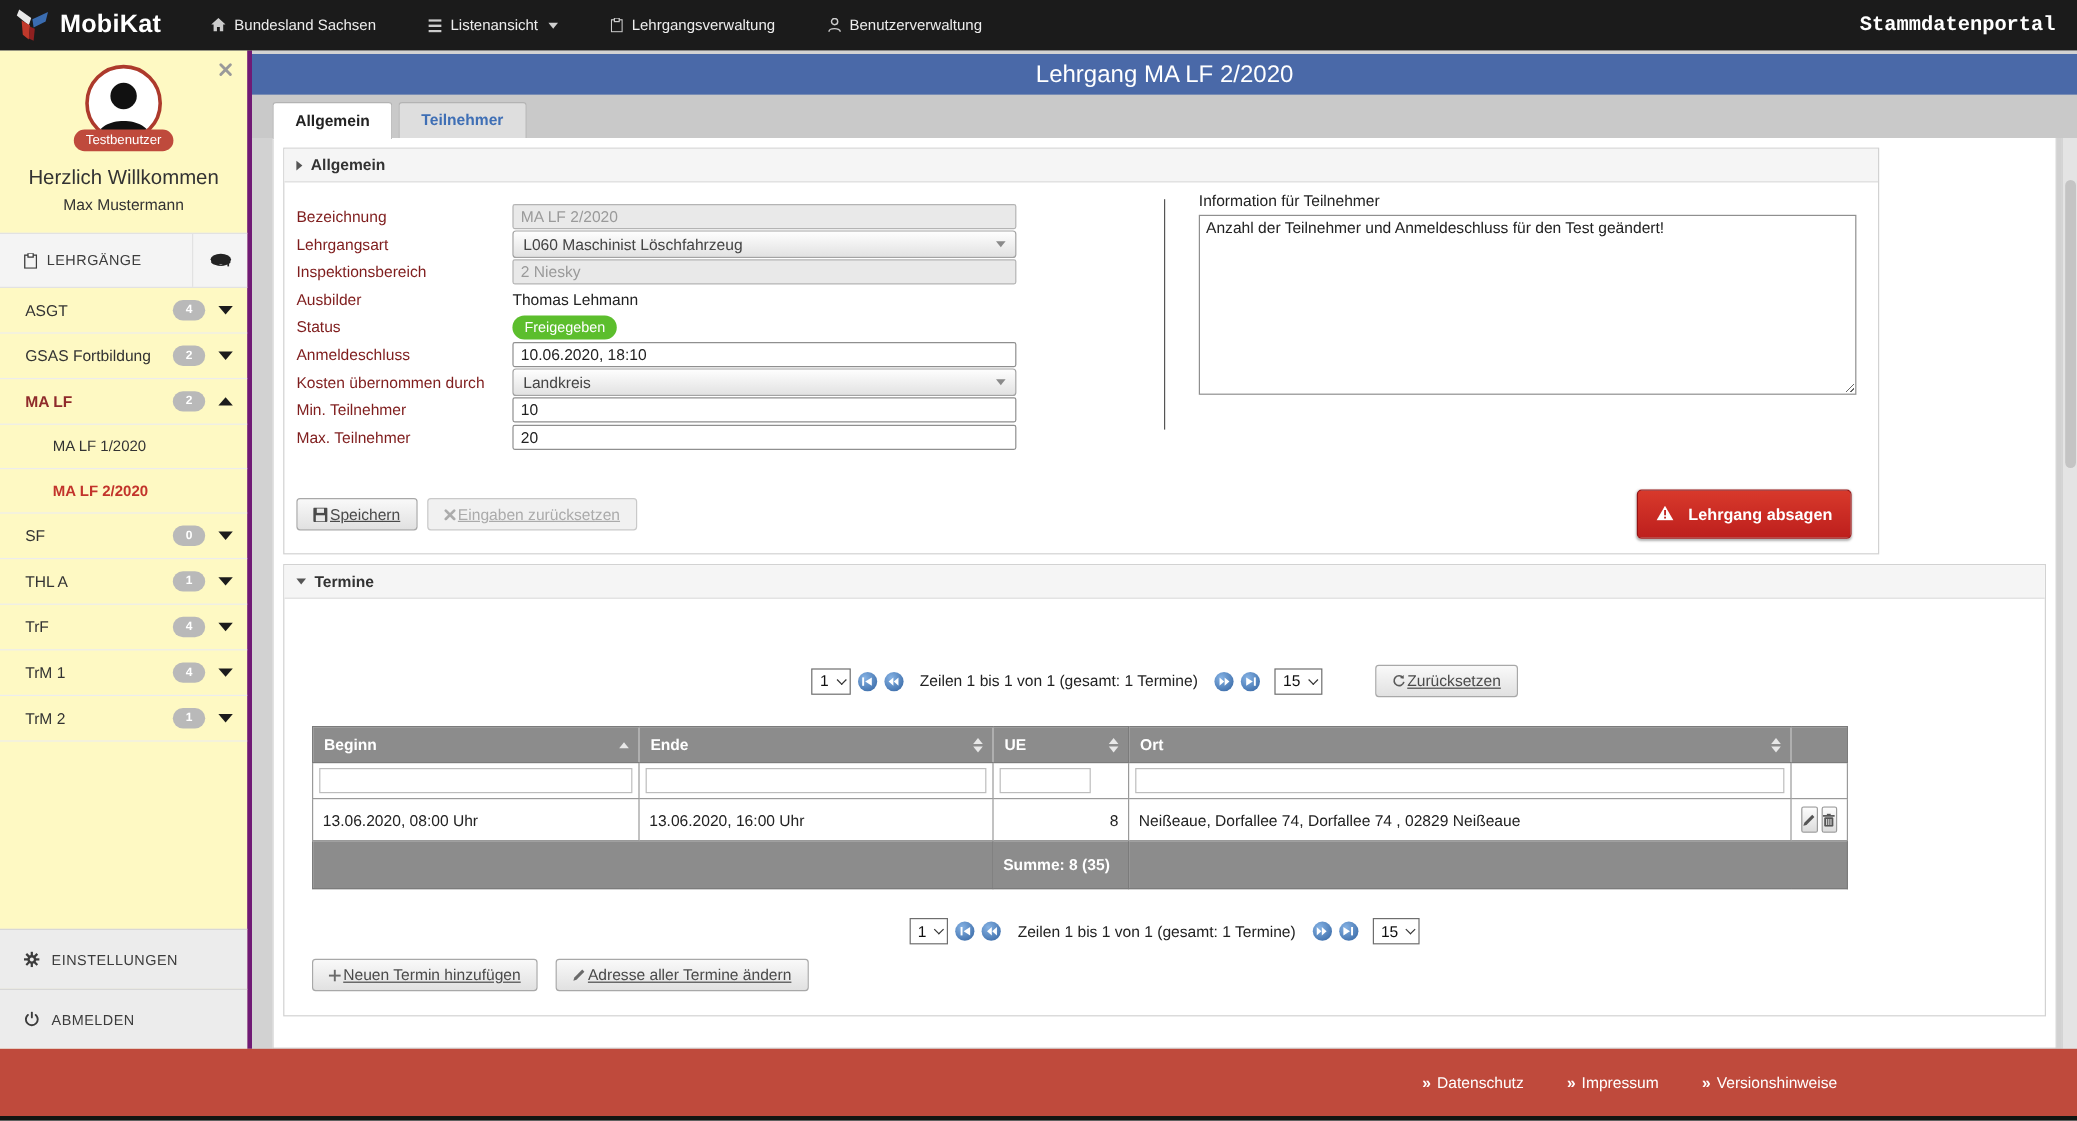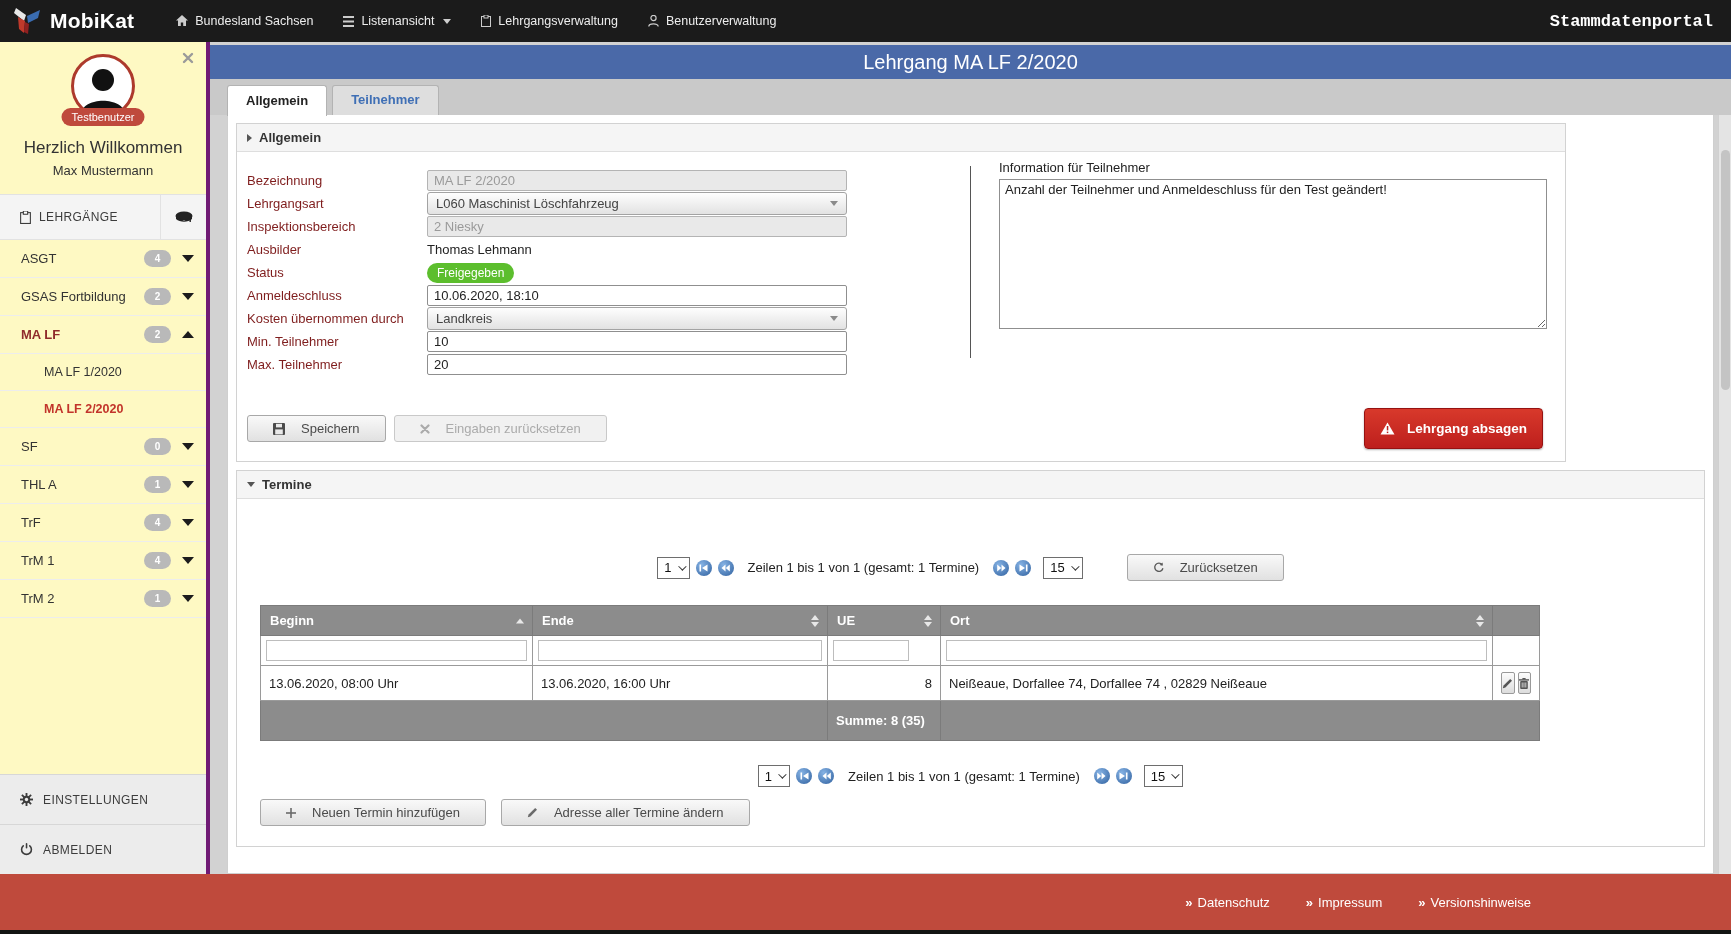--- a/index.html
+++ b/index.html
@@ -3,21 +3,21 @@
 <meta charset="utf-8">
 <style>
   * { margin:0; padding:0; box-sizing:border-box; }
   html,body { width:1731px; height:934px; overflow:hidden; }
   body { font-family:"Liberation Sans", sans-serif; background:#d2d2d2; position:relative; color:#333; }
 
   
   .navbar { position:absolute; top:0; left:0; right:0; height:42px; background:#1b1b1b; display:flex; align-items:center; z-index:30; }
   .brand { display:flex; align-items:center; padding-left:12px; margin-right:42px; cursor:pointer; }
   .brand-name { color:#fff; font-size:21px; font-weight:bold; margin-left:6px; letter-spacing:.2px; }
-  .nav-items { display:flex; align-items:flex-end; gap:30px; }
+  .nav-items { display:flex; align-items:flex-end; gap:44px; }
   .nav-item { display:flex; align-items:center; gap:7px; color:#ededed; font-size:12.5px; cursor:pointer; }
   .nav-item svg { opacity:.9; }
   .nav-caret { width:0; height:0; border-left:4px solid transparent; border-right:4px solid transparent; border-top:5px solid #cfcfcf; margin-left:2px; }
   .nav-spacer { flex:1; }
   .portal-name { color:#fff; font-size:17px; font-weight:bold; padding-right:18px;font-family:Liberation Mono, monospace; }
 
   
   .sidebar { position:absolute; top:42px; left:0; width:210px; bottom:60px; background:#fef9c3; border-right:4px solid #701a75; z-index:20; }
   .profile { position:relative; padding-top:12px; text-align:center; }
   .close-btn { position:absolute; top:10px; right:12px; cursor:pointer; line-height:0; }
@@ -67,23 +67,23 @@
   .fselect .fs-caret { width:0; height:0; border-left:4px solid transparent; border-right:4px solid transparent; border-top:5px solid #8a8a8a; }
   .plainval { font-size:13px; color:#222; }
   .status-pill { display:inline-block; background:#5cbe2d; color:#fff; font-size:12px; padding:3px 10px; border-radius:11px; }
 
   .vdivider { position:absolute; left:733px; top:14px; height:192px; border-left:1px solid #555; }
   .info-col { position:absolute; left:762px; top:8px; width:555px; }
   .info-col .info-lbl { font-size:13px; color:#222; margin-bottom:4px; }
   .info-col textarea { width:548px; height:150px; border:1px solid #8f8f8f; font-size:13px; font-family:"Liberation Sans",sans-serif; color:#222; padding:2px 5px; resize:both; }
 
   .allg-buttons { display:flex; align-items:center; padding:8px 22px 12px 10px; }
-  .btn { display:inline-flex; align-items:center; gap:16px; background:linear-gradient(#f9f9f9,#e1e1e1); border:1px solid #a8a8a8; border-radius:3px; color:#4a4a4a; font-size:13px; padding:5px 25px; cursor:pointer; font-family:"Liberation Sans",sans-serif; }
+  .btn { display:inline-flex; align-items:center; gap:2px; background:linear-gradient(#f9f9f9,#e1e1e1); border:1px solid #a8a8a8; border-radius:3px; color:#4a4a4a; font-size:13px; padding:5px 13px; cursor:pointer; font-family:"Liberation Sans",sans-serif;text-decoration:underline; }
   .btn.disabled { color:#ababab; background:#f1f1f1; border-color:#c9c9c9; cursor:default; }
-  .btn-danger { display:inline-flex; align-items:center; gap:12px; background:linear-gradient(#d8392b,#bd1f1d); border:1px solid #961212; border-radius:4px; color:#fff; font-size:13.5px; font-weight:600; padding:12px 15px; cursor:pointer; box-shadow:0 1px 2px rgba(0,0,0,.3); }
+  .btn-danger { display:inline-flex; gap:12px; background:linear-gradient(#d8392b,#bd1f1d); border:1px solid #961212; border-radius:4px; color:#fff; font-size:13.5px; font-weight:600; padding:12px 15px; cursor:pointer; box-shadow:0 1px 2px rgba(0,0,0,.3); }
   .gap8 { width:8px; } .flex1 { flex:1; }
 
   
   .termine-body { padding:55px 0 16px 0; }
   .pager { display:flex; align-items:center; justify-content:center; gap:6px; }
   .pselect { border:1px solid #6e6e6e; background:#fff; height:22px; display:flex; align-items:center; justify-content:space-between; padding:0 5px 0 6px; font-size:13px; color:#111; cursor:pointer; gap:6px; }
   .pselect .chev { width:6px; height:6px; border-right:1.5px solid #333; border-bottom:1.5px solid #333; transform:rotate(45deg) translateY(-2px); }
   .pbtn { width:16px; height:16px; border-radius:50%; background:radial-gradient(circle at 35% 30%, #85b2e4, #30619f); display:flex; align-items:center; justify-content:center; cursor:pointer; }
   .pager-info { font-size:13px; color:#222; margin:0 8px; }
   .reset-wrap { margin-left:38px; }

